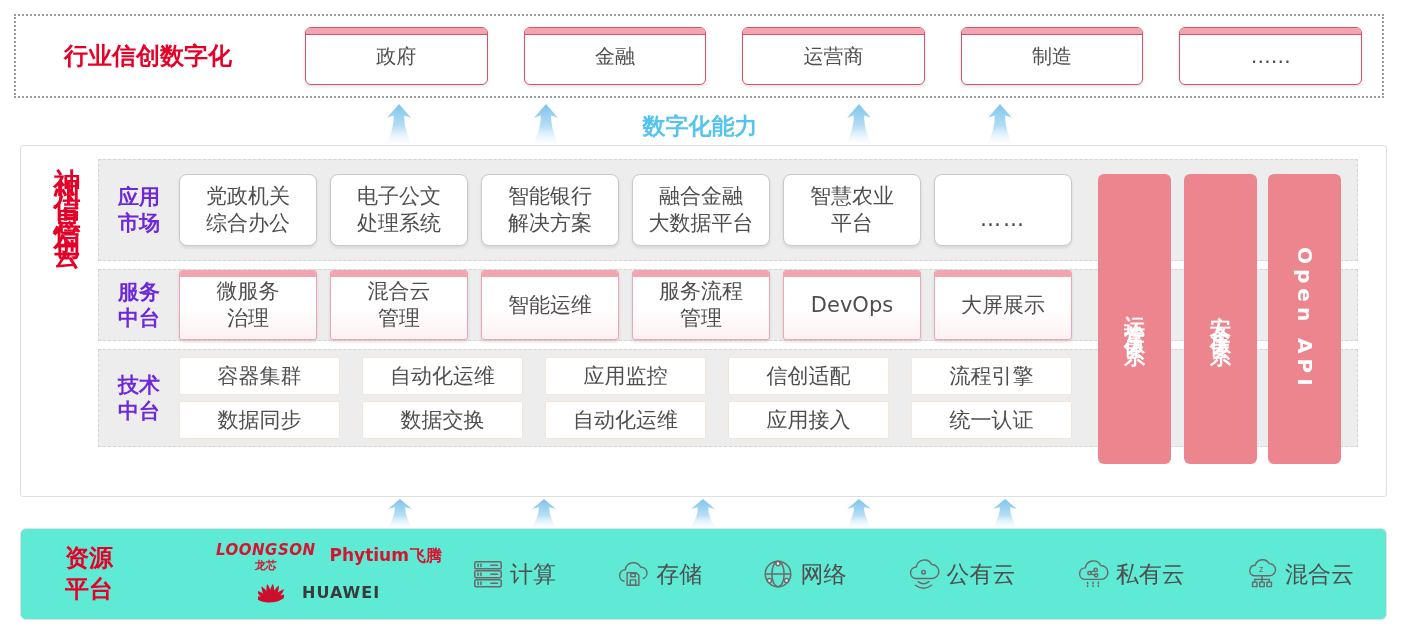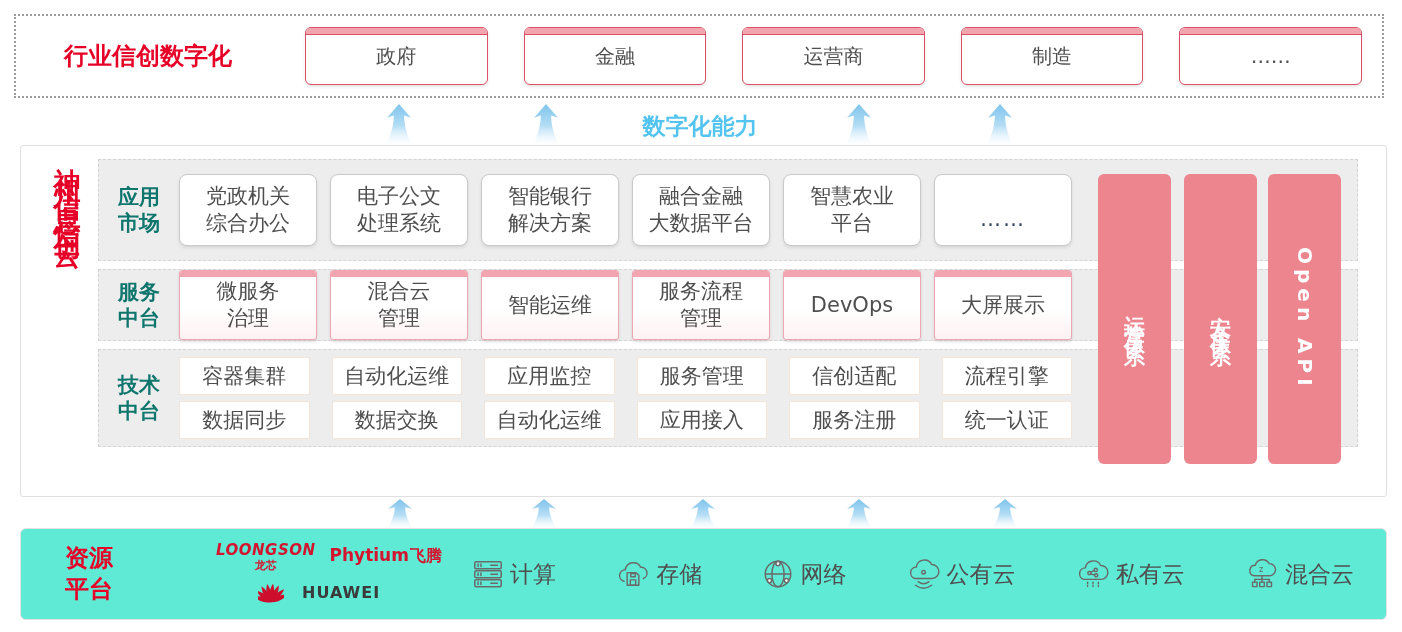--- a/index.html
+++ b/index.html
@@ -23,21 +23,21 @@
 
   
   .main{position:absolute;left:20px;top:145px;width:1367px;height:352px;background:#fff;
         border:1px solid #e0e0e0;border-radius:3px;box-sizing:border-box;}
   .vtitle{position:absolute;left:28px;top:0;height:100%;display:flex;align-items:center;
           writing-mode:vertical-rl;font-size:27px;font-weight:bold;color:#e60027;letter-spacing:13px;}
   .rows{position:absolute;left:77px;top:13px;width:1260px;}
   .row{background:#ededed;border:1px dashed #d4d4d4;box-sizing:border-box;display:flex;align-items:center;
        padding-right:285px;margin-bottom:8px;}
   .row1{height:102px;} .row2{height:72px;} .row3{height:98px;margin-bottom:0;}
-  .row-label{width:80px;min-width:80px;text-align:center;font-size:21px;font-weight:bold;color:#0f766e;
+  .row-label{width:80px;min-width:80px;text-align:center;font-size:21px;font-weight:bold;color:#6d28d9;
              line-height:1.25;white-space:pre-line;}
   .boxzone{flex:1;display:flex;gap:13px;align-items:center;}
   .bx{white-space:pre-line;text-align:center;font-size:21px;line-height:1.28;color:#4e4e4e;
       display:flex;align-items:center;justify-content:center;box-sizing:border-box;}
   .abox{flex:1;height:72px;background:#fff;border:1px solid #c9c9c9;border-radius:8px;
         box-shadow:0 2px 3px rgba(160,160,160,.28);}
   .abox.dots{align-items:flex-end;padding-bottom:12px;letter-spacing:2px;color:#3c4a63;}
   .sbox{flex:1;height:70px;position:relative;background:linear-gradient(180deg,#ffffff 55%,#fdf1f3 100%);
         border:1px solid #eda6b2;border-radius:3px;overflow:hidden;
         box-shadow:0 2px 3px rgba(170,140,145,.28);}
@@ -156,30 +156,28 @@
       </div>
 
       <div class="row row3">
         <div class="row-label">技术
 中台</div>
         <div class="techcols">
           <div class="trow">
             <div class="bx kbox">容器集群</div>
             <div class="bx kbox">自动化运维</div>
             <div class="bx kbox">应用监控</div>
-            <div class="bx kbox">服务管理</div>
             <div class="bx kbox">信创适配</div>
             <div class="bx kbox">流程引擎</div>
           </div>
           <div class="trow">
             <div class="bx kbox">数据同步</div>
             <div class="bx kbox">数据交换</div>
             <div class="bx kbox">自动化运维</div>
             <div class="bx kbox">应用接入</div>
-            <div class="bx kbox">服务注册</div>
             <div class="bx kbox">统一认证</div>
           </div>
         </div>
       </div>
     </div>
 
     <div class="bar bar-ops">运营体系</div>
     <div class="bar bar-sec">安全体系</div>
     <div class="bar bar-api">Open API</div>
   </div>

